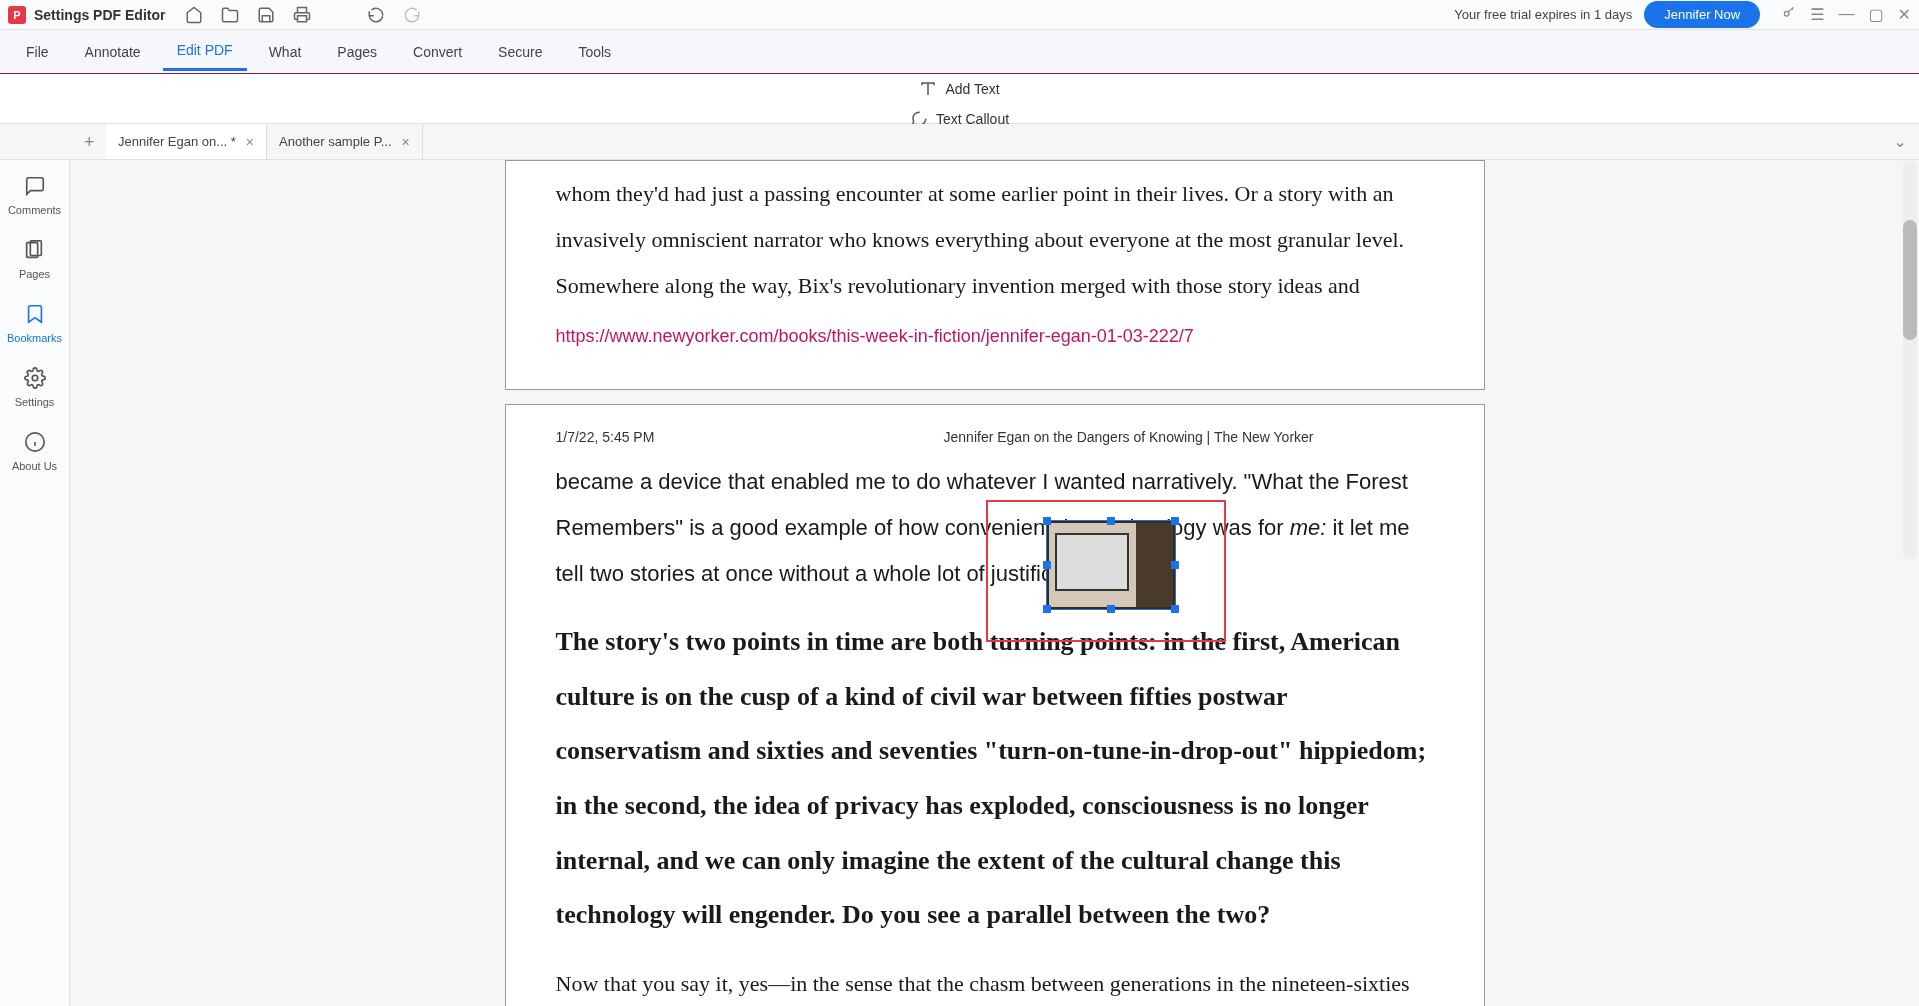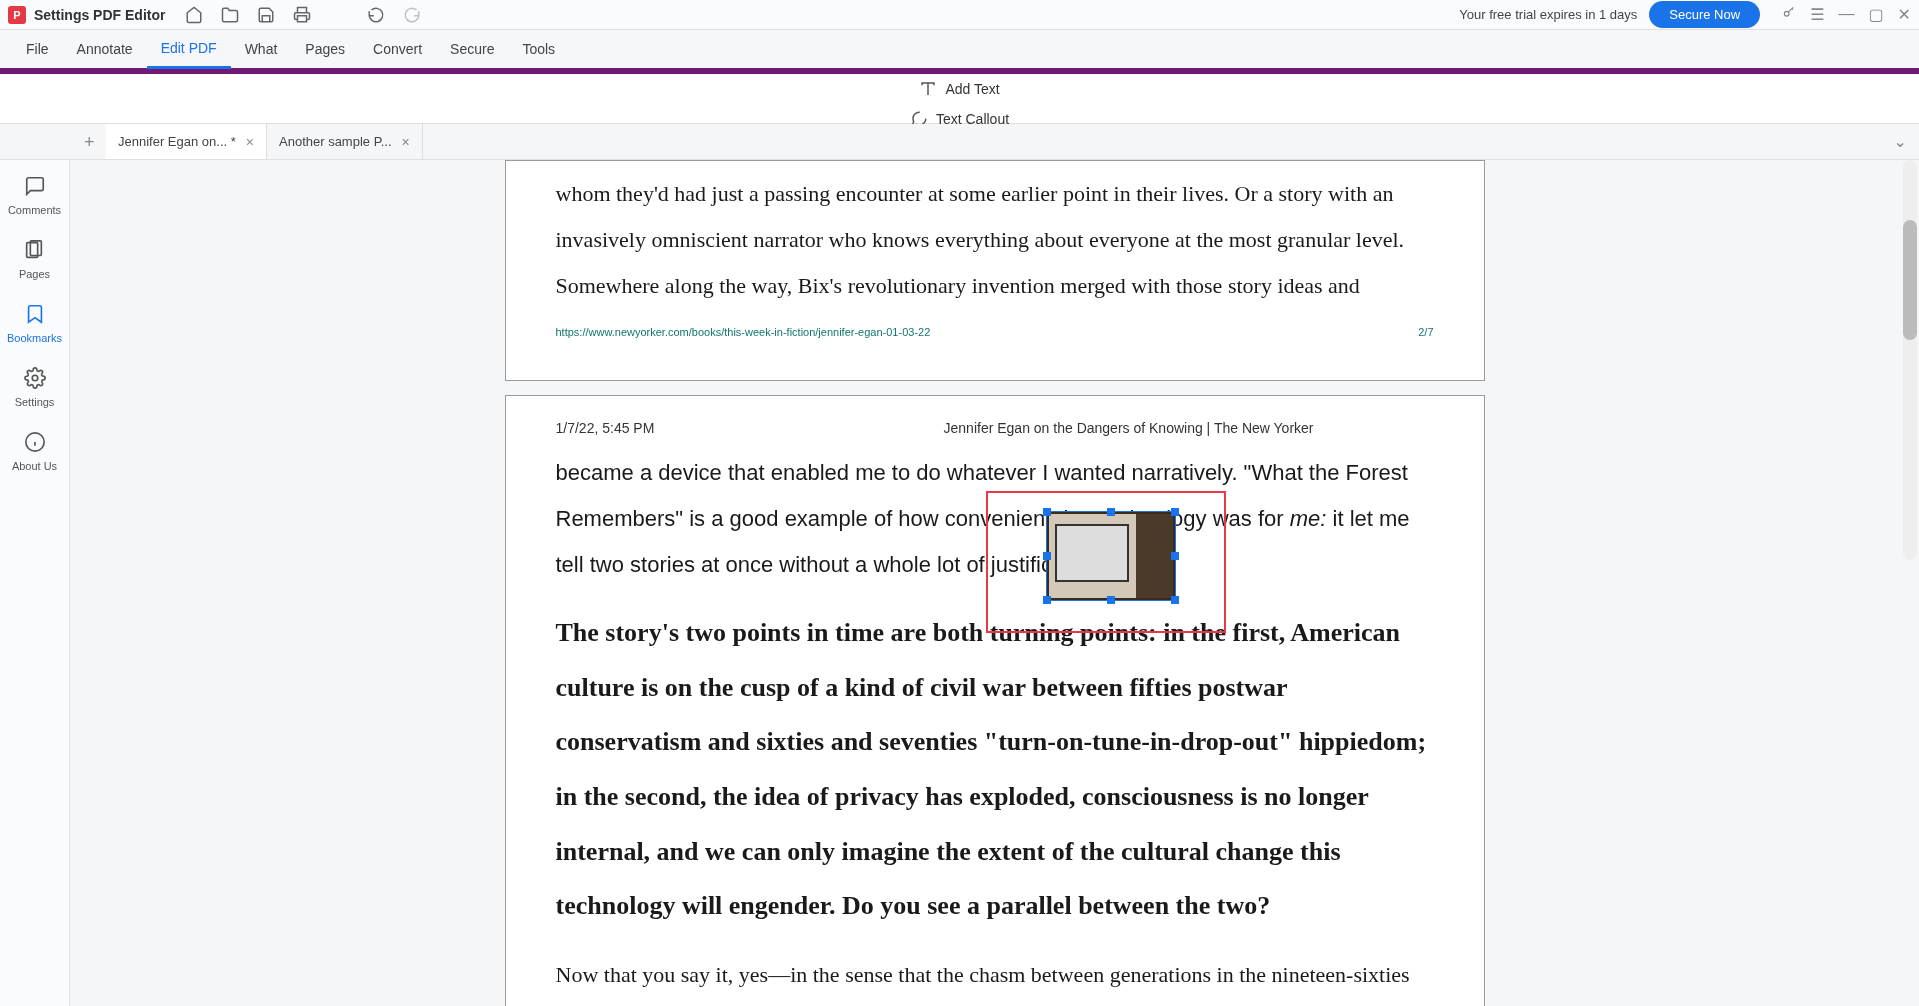--- a/index.html
+++ b/index.html
@@ -9,21 +9,21 @@
     .app-icon { width: 18px; height: 18px; background: #e63946; border-radius: 3px; margin-right: 8px; display: flex; align-items: center; justify-content: center; color: white; font-size: 11px; font-weight: bold; }
     .app-title { font-size: 14px; font-weight: 600; color: #333; margin-right: 20px; }
     .titlebar-tools { display: flex; gap: 18px; align-items: center; }
     .tb-icon { color: #666; cursor: pointer; display: flex; }
     .titlebar-right { margin-left: auto; display: flex; align-items: center; gap: 12px; }
     .trial-text { font-size: 13px; color: #444; }
     .upgrade-btn { background: #1a73e8; color: white; border: none; padding: 6px 20px; border-radius: 16px; font-size: 13px; font-weight: 500; cursor: pointer; }
     .win-controls { display: flex; gap: 14px; margin-left: 10px; }
     .win-ctrl { color: #888; cursor: pointer; }
     
-    .menubar { height: 44px; background: #f5f7fa; display: flex; align-items: center; padding: 0 12px; gap: 0; border-bottom: 6px solid #701a75; }
+    .menubar { height: 44px; background: #f5f7fa; display: flex; align-items: center; padding: 0 12px; gap: 8px; border-bottom: 1px solid #701a75; }
     .menu-item { padding: 10px 14px; font-size: 14px; color: #444; cursor: pointer; }
     .menu-item.active { color: #1a73e8; border-bottom: 3px solid #1a73e8; font-weight: 500; }
     
     .toolbar { height: 50px; background: #fff; display: flex; align-items: center; padding: 0 20px; border-bottom: 1px solid #e0e0e0; flex-direction: column; }
     .tool-btn { display: flex; align-items: center; gap: 8px; padding: 6px 14px; font-size: 14px; color: #333; cursor: pointer; }
     .tool-icon { width: 18px; height: 18px; display: flex; align-items: center; justify-content: center; color: #555; }
     .toolbar-right { margin-left: auto; display: flex; align-items: center; gap: 10px; }
     .page-input { width: 36px; height: 26px; border: 1px solid #ccc; border-radius: 4px; text-align: center; font-size: 13px; }
     .page-total { font-size: 13px; color: #555; }
     .zoom-btn { width: 26px; height: 26px; display: flex; align-items: center; justify-content: center; cursor: pointer; color: #555; font-size: 18px; }
@@ -44,21 +44,21 @@
     .sidebar { width: 70px; background: #fafbfc; border-right: 1px solid #e0e0e0; display: flex; flex-direction: column; align-items: center; padding-top: 14px; gap: 22px; }
     .sb-item { display: flex; flex-direction: column; align-items: center; gap: 6px; cursor: pointer; color: #555; font-size: 11px; }
     .sb-item.active { color: #1a73e8; }
     .sb-icon { width: 24px; height: 24px; display: flex; align-items: center; justify-content: center; }
     .sb-collapse { position: absolute; left: 70px; top: 50%; color: #888; cursor: pointer; font-size: 10px; background: #fff; border: 1px solid #ddd; padding: 6px 2px; }
     
     .canvas-area { flex: 1; background: #f5f6f7; overflow: auto; display: flex; justify-content: center; padding: 0 20px; position: relative; }
     .page-wrap { width: 980px; }
     .page { background: #fff; border: 1px solid #999; padding: 0 50px 30px; margin-bottom: 14px; position: relative; }
     .body-text { font-family: Georgia, 'Times New Roman', serif; font-size: 22px; line-height: 2.1; color: #1a1a1a; }
-    .page-footer { display: flex; justify-content: space-between; font-size: 11px; color: #0f766e; padding: 16px 0 12px; }
+    .page-footer { display: flex; font-size: 18px; color: #be185d; padding: 16px 0 12px; }
     .page-header { display: flex; justify-content: space-between; font-size: 14px; color: #333; padding: 24px 0 14px; }
     .bold-text { font-family: Georgia, serif; font-size: 26px; line-height: 2.1; font-weight: 700; color: #1a1a1a; }
     .italic { font-style: italic; }
     
     .red-box { position: absolute; border: 2px solid #e63946; }
     .img-obj { position: absolute; border: 1px solid #1a73e8; }
     .handle { position: absolute; width: 8px; height: 8px; background: #1a73e8; }
     .img-content { width: 100%; height: 100%; background: linear-gradient(to right, #d4c9b8 70%, #4a3a2a 70%); border: 2px solid #3a2a1a; position: relative; }
     .img-mirror { position: absolute; left: 6px; top: 10px; width: 60%; height: 70%; background: #ddd; border: 2px solid #333; }
     
@@ -101,21 +101,21 @@
         </svg>
       </span>
     <span class="tb-icon" style="opacity:0.4">
         <svg width="18" height="18" viewBox="0 0 24 24" fill="none" stroke="currentColor" stroke-width="2">
           <path d="M21 7v6h-6M21 13a9 9 0 1 1-3-7.7"></path>
         </svg>
       </span>
   </div>
   <div class="titlebar-right">
     <span class="trial-text">Your free trial expires in 1 days</span>
-    <button class="upgrade-btn">Secure Now</button>
+    <button class="upgrade-btn">Jennifer Now</button>
     <div class="win-controls">
       <span class="win-ctrl"><svg width="14" height="14" viewBox="0 0 24 24" fill="none" stroke="currentColor" stroke-width="2">
             <circle cx="8" cy="15" r="4"></circle>
             <path d="M10.85 12.15L19 4m-2 2l2 2"></path>
           </svg></span>
       <span class="win-ctrl">☰</span>
       <span class="win-ctrl">—</span>
       <span class="win-ctrl">▢</span>
       <span class="win-ctrl">✕</span>
     </div>

